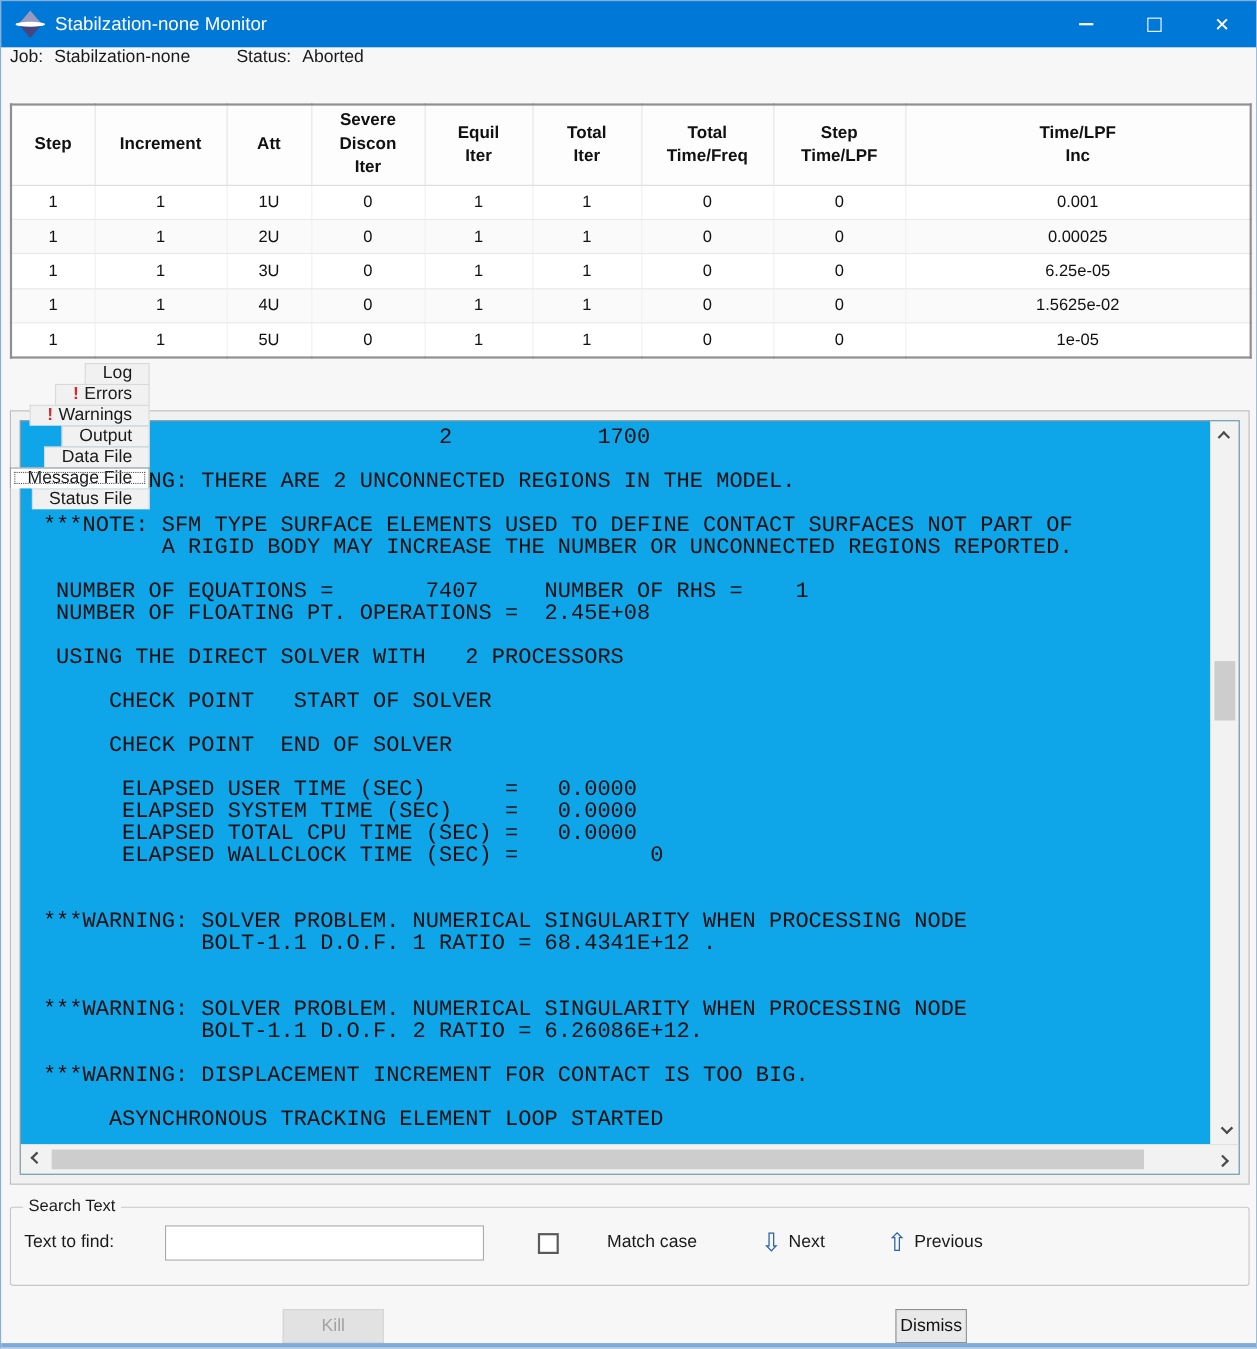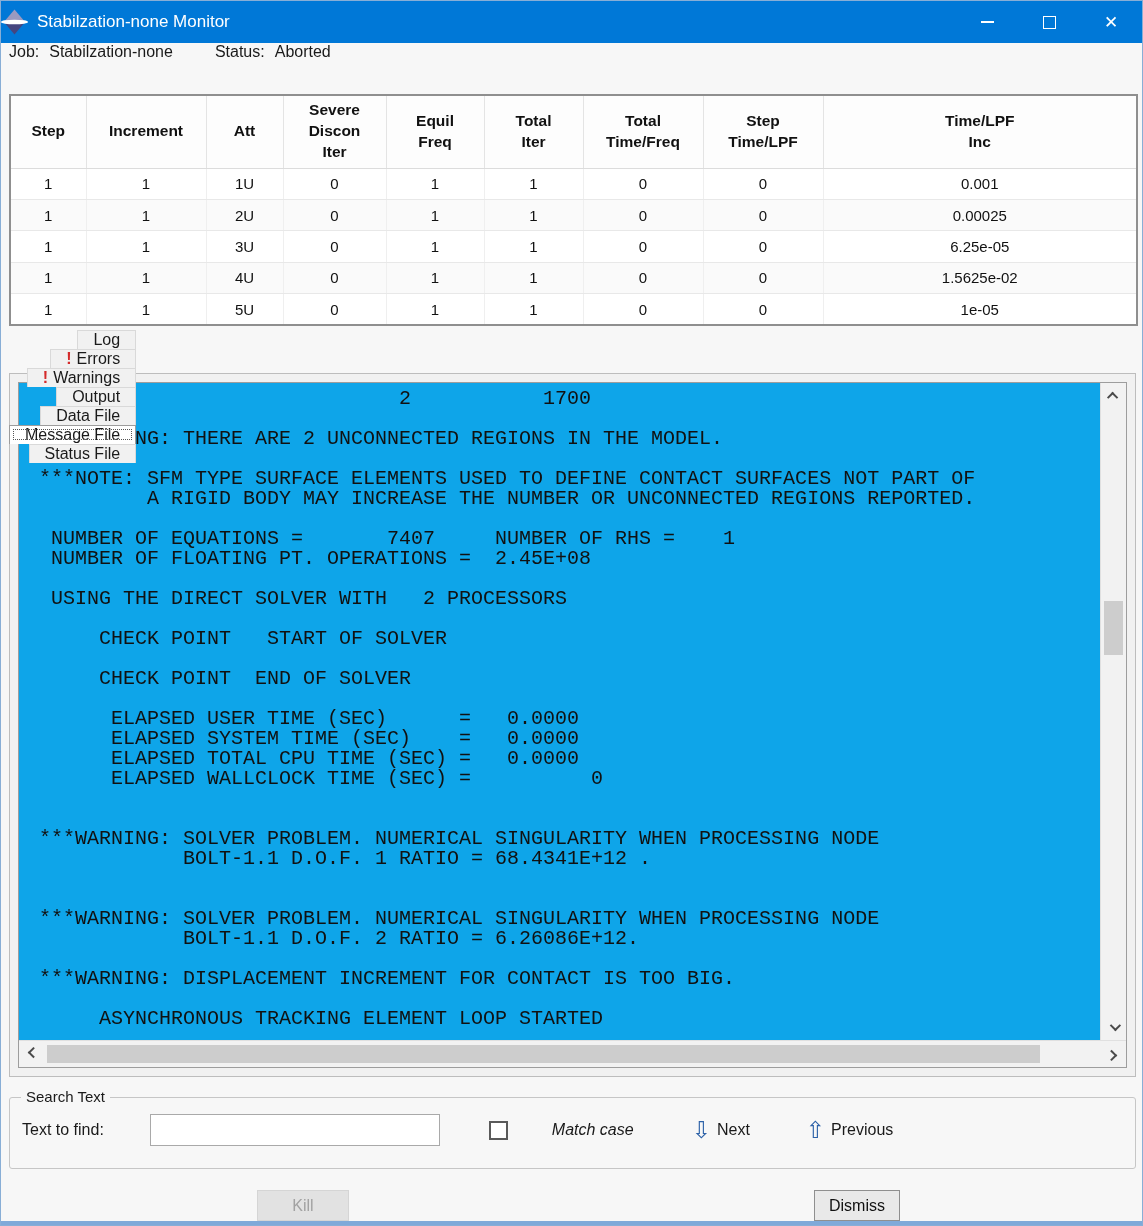--- a/index.html
+++ b/index.html
@@ -7,21 +7,21 @@
   body { font-family:"Liberation Sans", sans-serif; }
 
   #window {
     position:relative; width:1143px; height:1226px; background:#f7f7f7;
     border:1px solid #88aed6; overflow:hidden;
   }
 
   
   .titlebar {
     position:absolute; left:0; top:0; width:100%; height:42px;
-    display:flex; align-items:center; 
+    display:flex; align-items:center; padding-left:13px;
   }
   .titlebar-title { color:#ffffff; font-size:17px; margin-left:9px; }
   .caption-buttons { position:absolute; right:0; top:0; height:42px; display:flex; }
   .cap-btn { width:62px; height:42px; display:flex; align-items:center; justify-content:center; cursor:pointer; }
   .min-glyph { width:13px; height:0; border-top:2px solid #fff; }
   .max-glyph { width:13px; height:13px; border:1.6px solid #fff; }
   .close-glyph { color:#fff; font-size:17px; line-height:1; }
 
   
   .jobline {
@@ -116,34 +116,34 @@
     position:absolute; left:12px; top:16px; right:12px; display:flex; align-items:center;
     font-size:16px; color:#1a1a1a;gap:36px;
   }
   .find-input {
     width:290px; height:32px; margin-left:10px; border:1px solid #a9a9a9; background:#fff;
     font-size:15px; padding:0 6px; font-family:"Liberation Sans", sans-serif;
   }
   .checkbox {
     width:19px; height:19px; border:2px solid #5a5a5a; background:#fff; margin-left:13px; cursor:pointer;
   }
-  .cb-label { margin-left:8px;font-style:italic; }
+  .cb-label { margin-left:8px; }
   .nav-btn { display:flex; align-items:center; gap:6px; cursor:pointer; }
   .nav-btn.next { margin-left:22px; }
   .nav-btn.prev { margin-left:20px; }
   .nav-arrow { font-family:"DejaVu Sans", sans-serif; font-size:23px; color:#2d62a8; line-height:1; }
 
   
   .btn {
     position:absolute; top:1189px; height:31px; font-size:16px;
     display:flex; align-items:center; justify-content:center; cursor:pointer;
     font-family:"Liberation Sans", sans-serif;
   }
   .btn.kill { left:244px; width:92px; background:#e2e2e2; color:#a2a2a2; border:1px solid #d5d5d5; cursor:default;margin-left:12px; }
-  .btn.dismiss { left:813px; width:86px; background:#e9e9e9; border:1px solid #8f8f8f; color:#111; }
+  .btn.dismiss { left:813px; width:65px; background:#e9e9e9; border:1px solid #8f8f8f; color:#111; }
 
   .bottom-strip { position:absolute; left:0; bottom:0; width:100%; height:4px; }
 </style>
 </head>
 <body>
 
 <div id="window">
 
   <div class="titlebar" style="background: rgb(0, 120, 215);">
     <svg width="27" height="30" viewBox="0 0 28 30">
@@ -186,21 +186,21 @@
       </colgroup>
     <thead>
         <tr>
           <th>Step</th>
           <th>Increment</th>
           <th>Att</th>
           <th>Severe
 Discon
 Iter</th>
           <th>Equil
-Freq</th>
+Iter</th>
           <th>Total
 Iter</th>
           <th>Total
 Time/Freq</th>
           <th>Step
 Time/LPF</th>
           <th>Time/LPF
 Inc</th>
         </tr>
       </thead>

